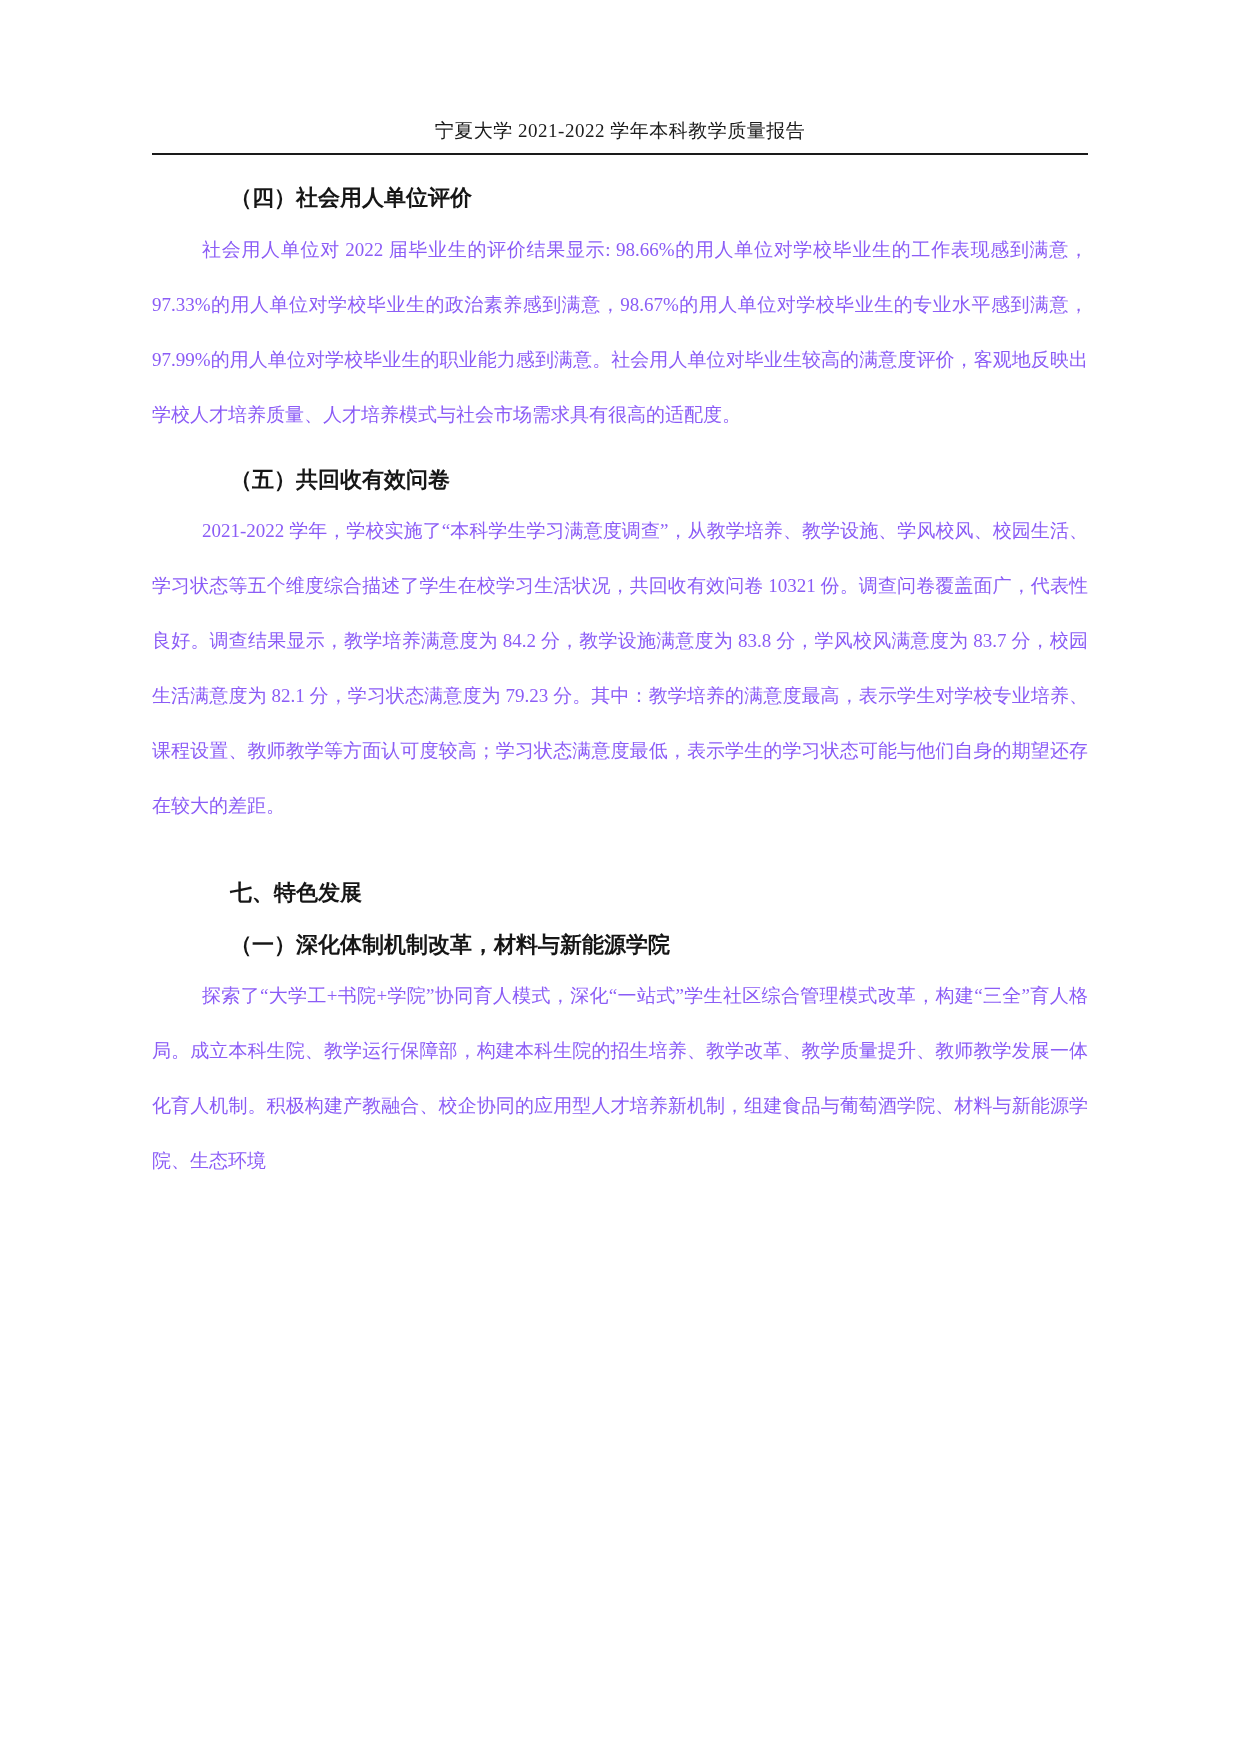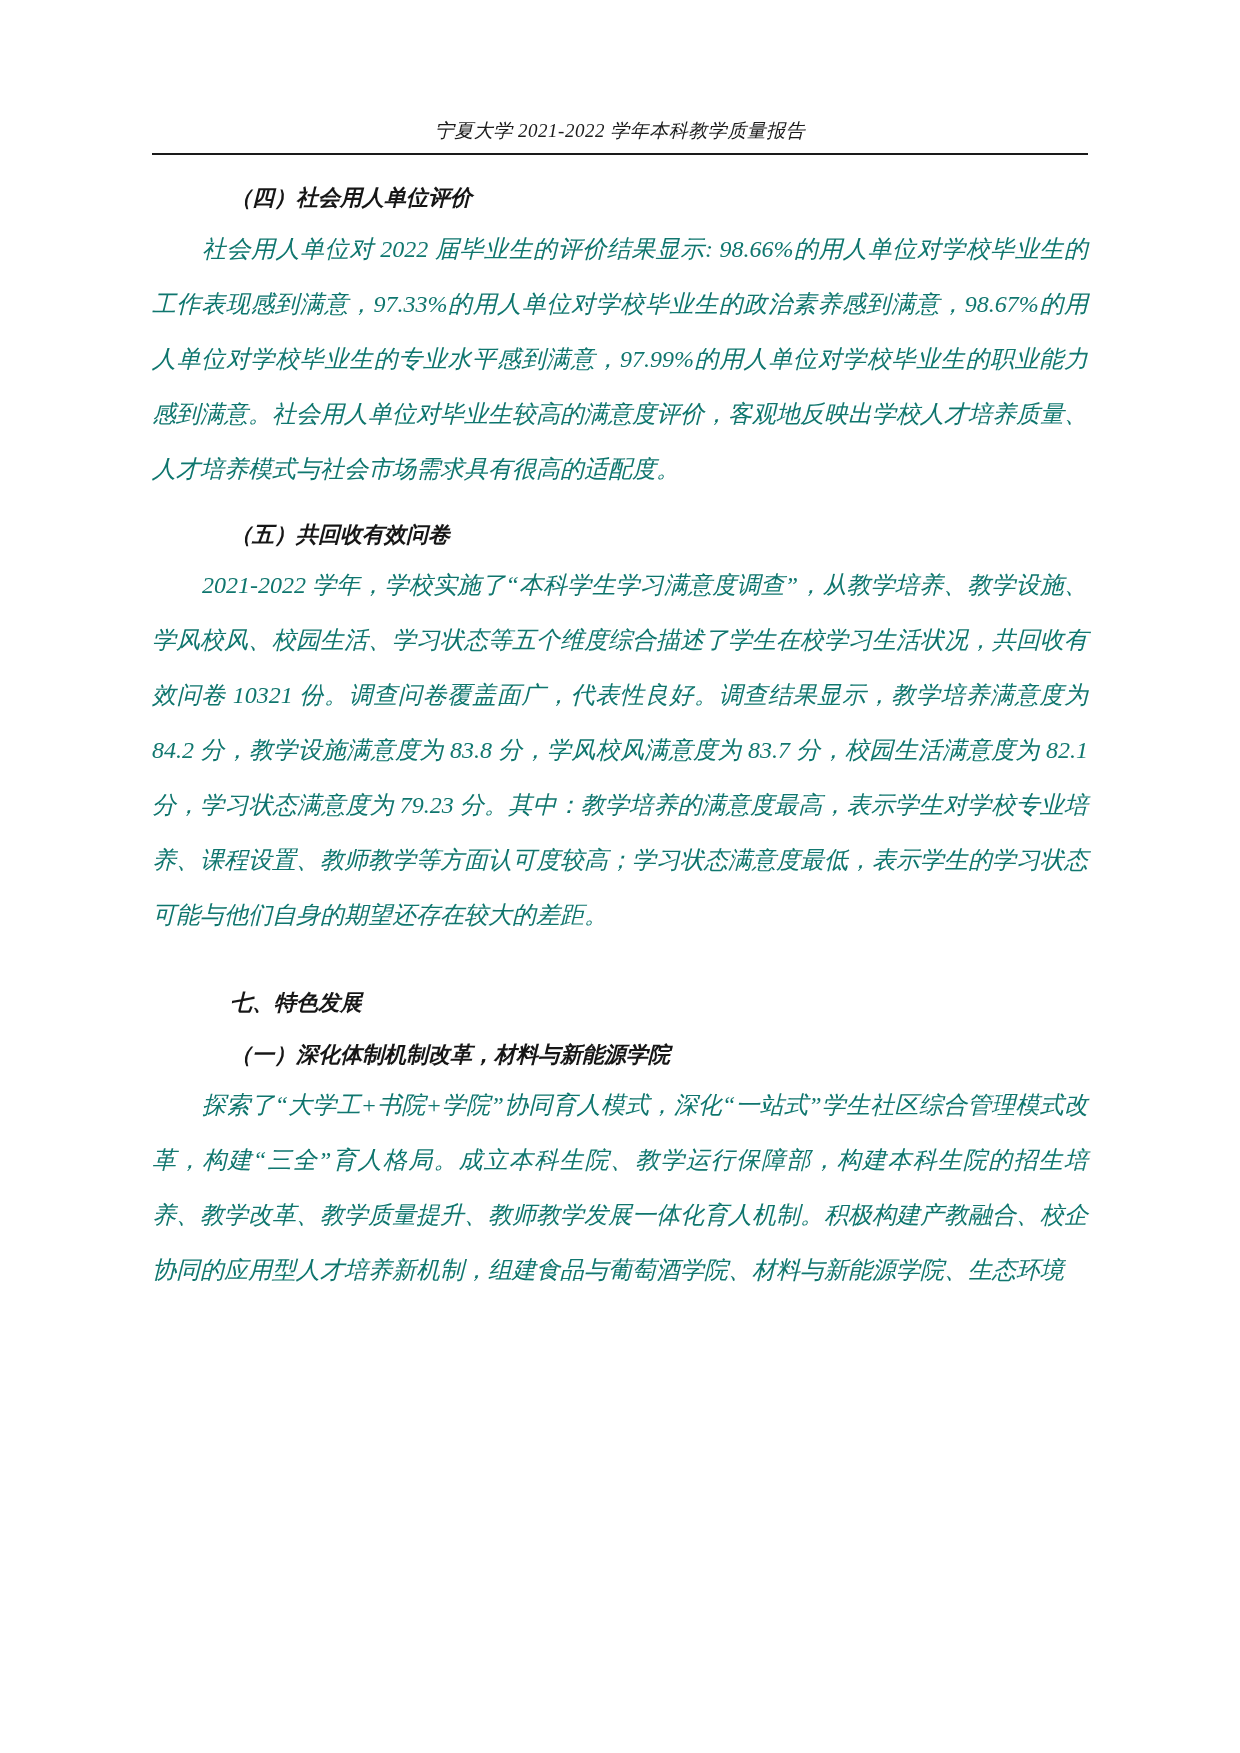--- a/index.html
+++ b/index.html
@@ -8,21 +8,20 @@
     background: #ffffff;
   }
   .page {
     position: relative;
     width: 1240px;
     height: 1293px;
     background: #ffffff;
     color: #1b1b1b;
     font-family: "Liberation Serif", "DejaVu Serif", serif;
     overflow: hidden;
-    font-style: italic;
   }
   .running-header {
     position: absolute;
     top: 118px;
     left: 152px;
     right: 152px;
     text-align: center;
     font-size: 19px;
     letter-spacing: 0.5px;
     color: #1b1b1b;
@@ -45,26 +44,26 @@
   }
   .h-hei {
     font-family: "Liberation Sans", "DejaVu Sans", sans-serif;
     font-weight: bold;
     font-size: 22px;
     line-height: 1.25;
     margin: 46px 0 0 78px;
     color: #161616;
   }
   .body-para {
-    font-size: 24px;
+    font-size: 19px;
     line-height: 55px;
     text-align: justify;
     text-indent: 50px;
     margin: 10px 0 14px 0;
-    color: #0f766e;
+    color: #8b5cf6;
   }
   .page-footer {
     position: absolute;
     top: 1612px;
     left: 0;
     width: 100%;
     text-align: center;
     font-size: 19px;
     letter-spacing: 2px;
     color: #4d7c0f;

